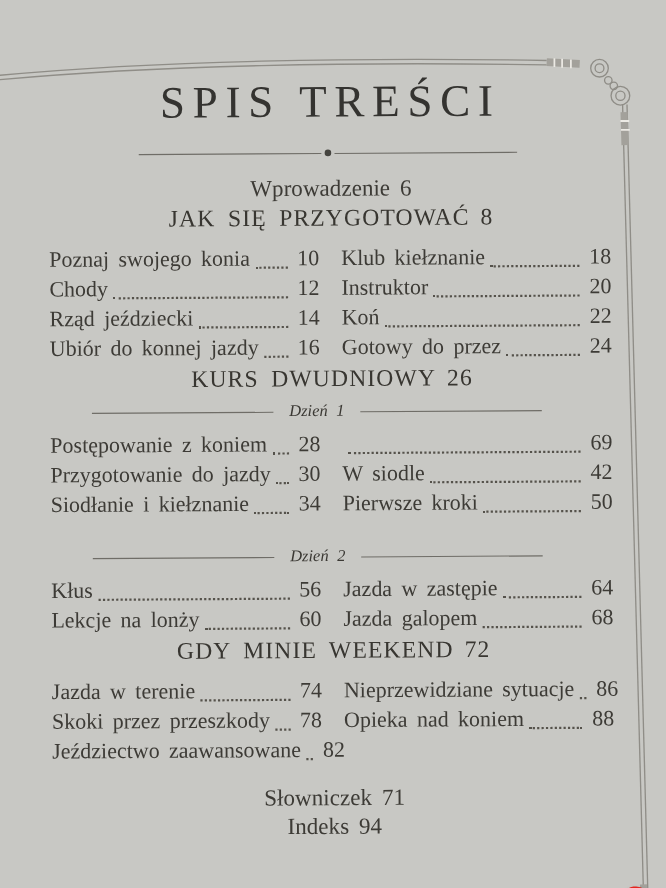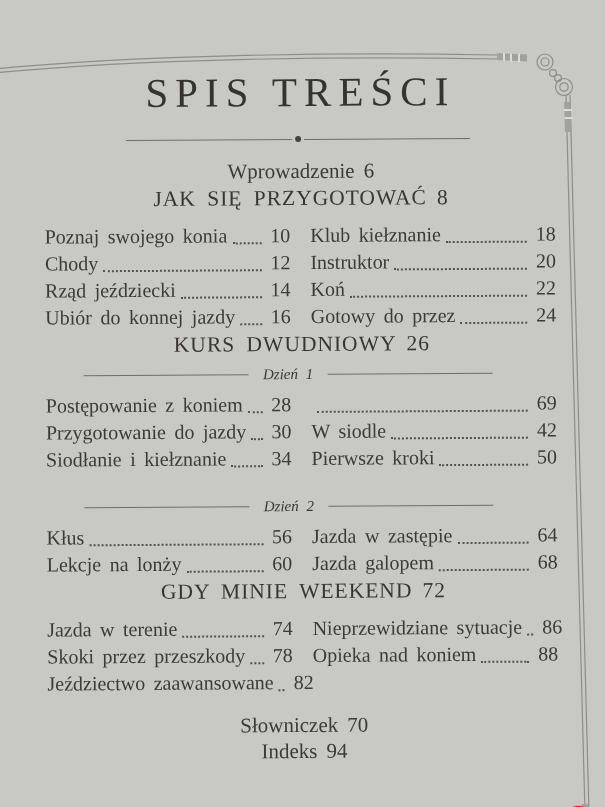--- a/index.html
+++ b/index.html
@@ -263,21 +263,21 @@
           <div class="toc-row">
     <span class="row-label">Opieka nad koniem</span>
     <span class="leader"></span>
     <span class="row-page">88</span>
   </div>
         </div>
     </div>
 
     <div class="footer-list">
         <div class="center-entry">
-    <span>Słowniczek</span><span class="page">70</span>
+    <span>Słowniczek</span><span class="page">71</span>
   </div>
         <div class="center-entry">
     <span>Indeks</span><span class="page">94</span>
   </div>
       </div>
 
   </div>
 
   <div class="watermark">
     <span class="wm-text">Sprzedajemy</span>

